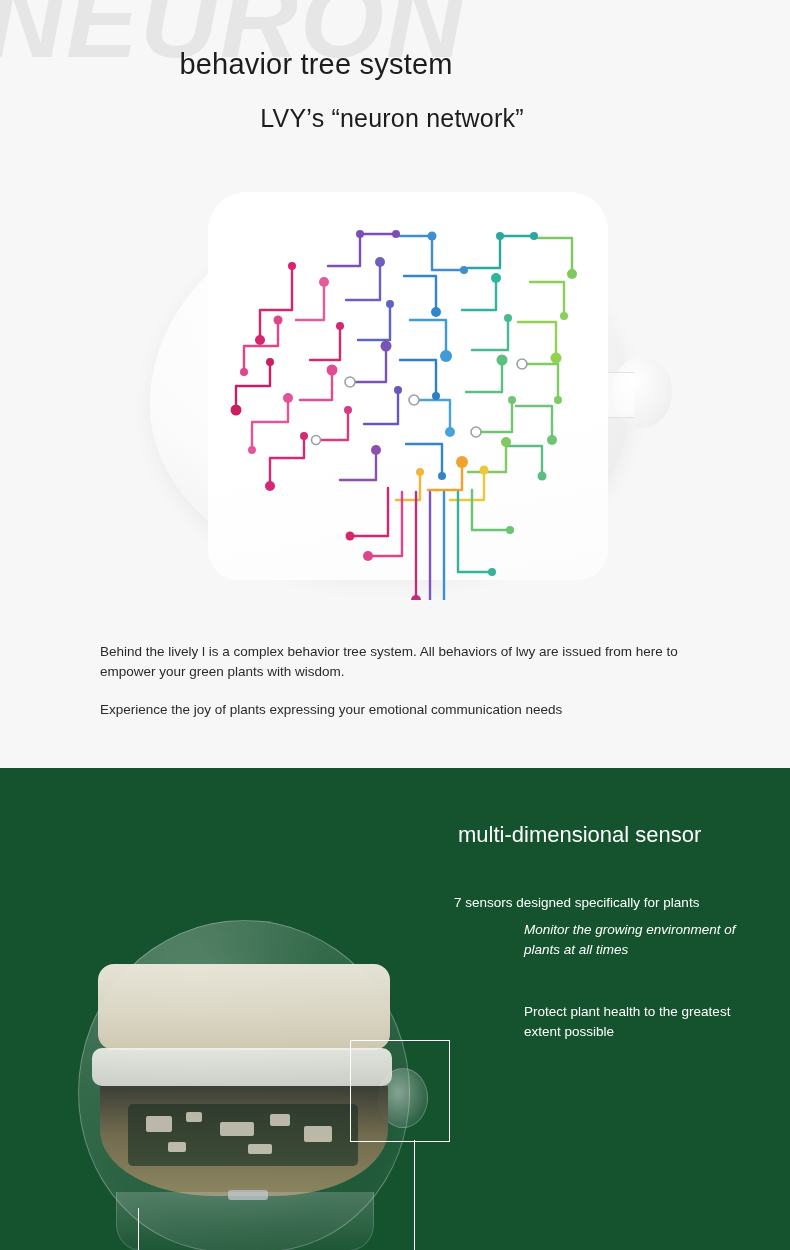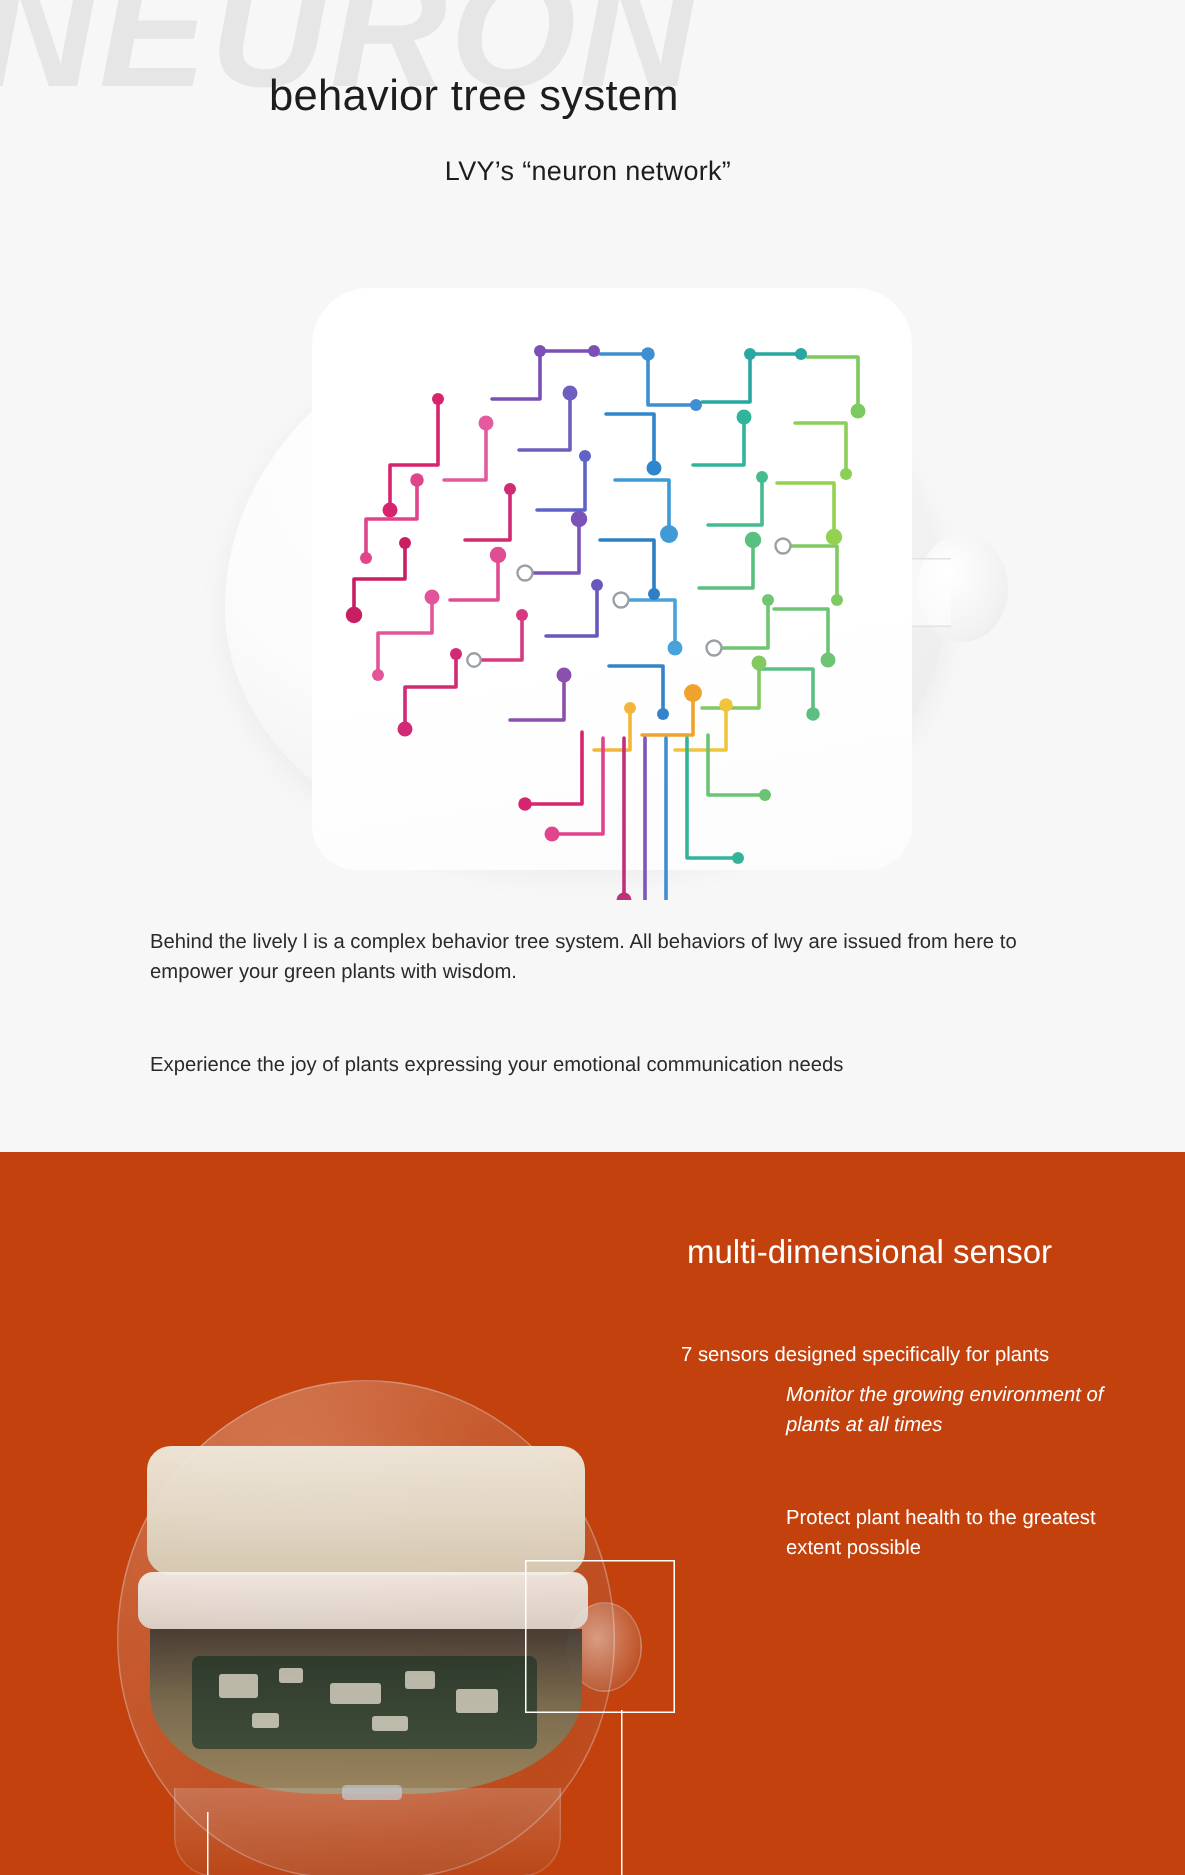--- a/index.html
+++ b/index.html
@@ -57,21 +57,21 @@
     color: #1d1d1f;
     font-weight: 400;
     letter-spacing: 0.2px;
   }
   .subhead {
     position: absolute;
     left: 0;
     top: 104px;
     width: 784px;
     text-align: center;
-    font-size: 18px;
+    font-size: 25px;
     color: #1d1d1f;
     font-weight: 400;
     letter-spacing: 0.2px;
   }
 
   
   .device-wrap {
     position: absolute;
     left: 120px;
     top: 176px;
@@ -129,31 +129,31 @@
   }
 
   .body-copy {
     position: absolute;
     left: 100px;
     width: 600px;
     font-size: 13.5px;
     line-height: 1.45;
     color: #2a2a2a;
   }
-  .body-copy.p1 { top: 618px; }
+  .body-copy.p1 { top: 642px; }
   .body-copy.p2 { top: 700px; }
 
   
   .section-bottom {
     position: absolute;
     left: 0;
     top: 768px;
     width: 790px;
     height: 482px;
-    background: #c2410c;
+    background: #14532d;
     overflow: hidden;
   }
   .b-title {
     position: absolute;
     left: 458px;
     top: 52px;
     width: 300px;
     font-size: 22px;
     line-height: 1.35;
     color: #ffffff;

